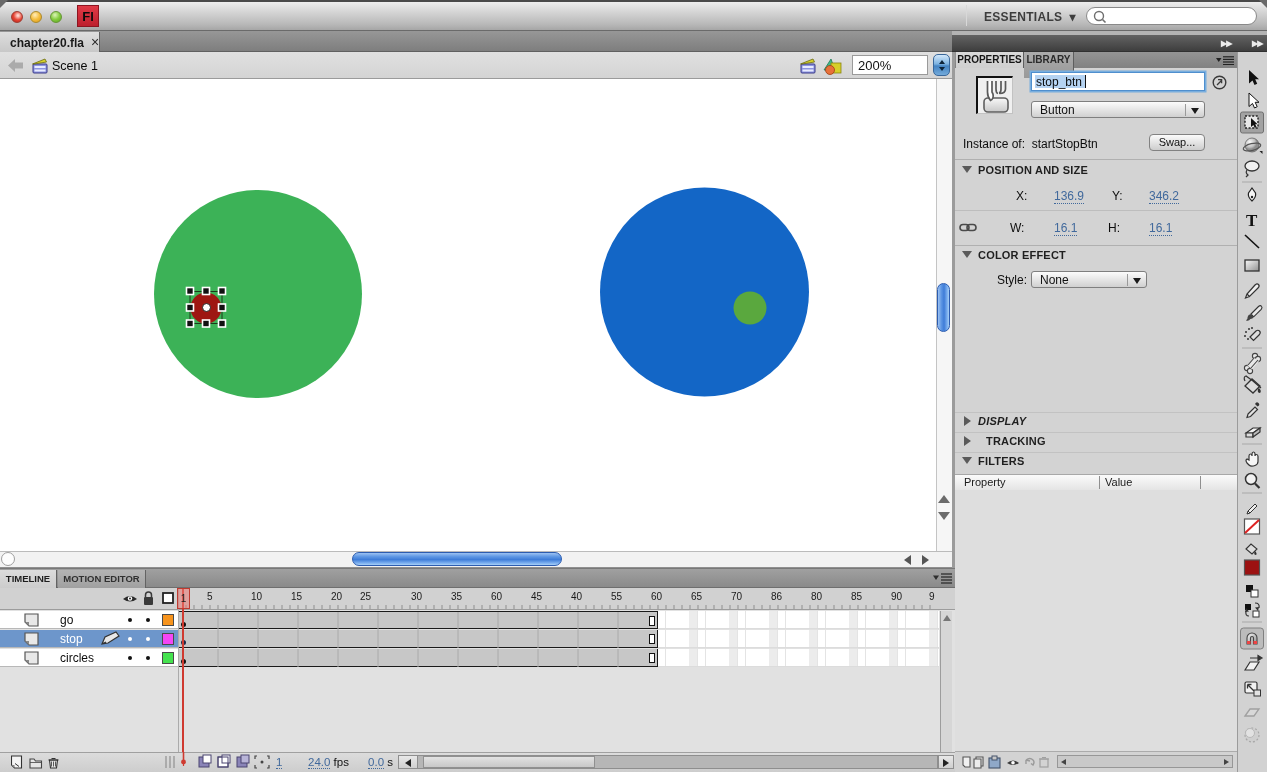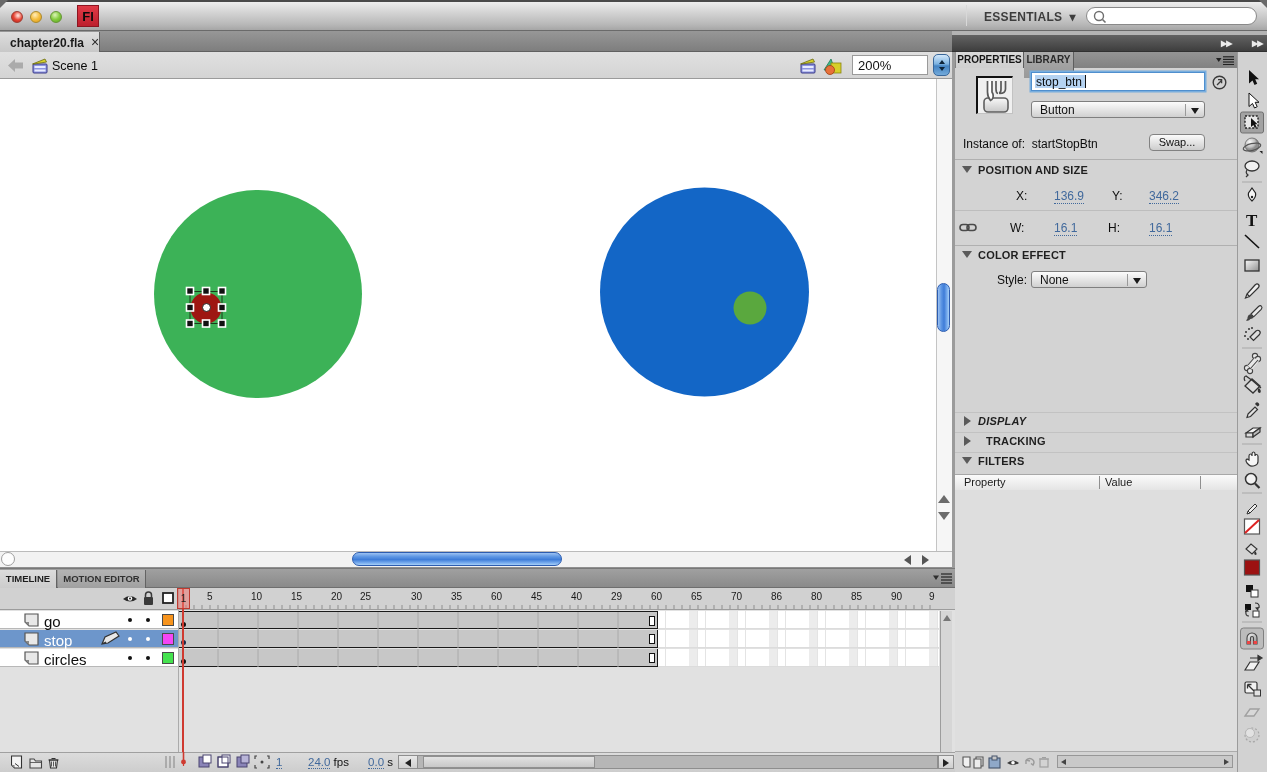--- a/index.html
+++ b/index.html
@@ -46,21 +46,21 @@
 #vdivider { left:952px; top:52px; width:3px; height:720px; background:#9b9b9b; }
 
 #tltabs { left:0; top:568px; width:955px; height:20px; background:linear-gradient(#a0a0a0,#8a8a8a); border-bottom:1px solid #6e6e6e; border-top:1px solid #787878;}
 #tltab1 { left:0; top:570px; width:57px; height:18px; background:linear-gradient(#dcdcdc,#cccccc); border-right:1px solid #636363; font-size:9.5px; font-weight:bold; color:#1d1d1d; text-align:center; line-height:18px;}
 #tltab2 { left:58px; top:570px; width:88px; height:18px; background:linear-gradient(#b4b4b4,#a0a0a0); border-right:1px solid #636363; font-size:9.5px; font-weight:bold; color:#303030; text-align:center; line-height:18px;}
 
 #timeline { left:0; top:588px; width:955px; height:164px; background:#e1e1e1; }
 #tlheader { position:absolute; left:0; top:0; width:955px; height:22px; background:#d1d1d1; border-bottom:1px solid #9c9c9c;}
 .fnum { position:absolute; top:3px; font-size:10px; color:#1a1a1a; }
 .lrow { position:absolute; left:0; width:178px; height:18px; background:#fff; border-bottom:1px solid #b8b8b8; }
-.lname { position:absolute; left:44px; top:2px; font-size:15px; color:#0d0d0d; }
+.lname { position:absolute; left:60px; top:2px; font-size:12px; color:#0d0d0d; }
 .ldot { position:absolute; top:7px; width:4px; height:4px; border-radius:50%; background:#111; }
 .lsw { position:absolute; left:162px; top:2.5px; width:12px; height:12px; border:1px solid #4a4a4a; }
 
 .fstrip { position:absolute; left:178px; width:480px; height:18px; background:#c7c7c7; border-bottom:1px solid #1a1a1a; border-right:1px solid #1a1a1a; }
 .fwhite { position:absolute; left:658px; width:281px; height:18px;
   background:repeating-linear-gradient(90deg,#fff 0 7px,#e4e4e4 7px 8px,#fff 8px 31px,#ececec 31px 39px,#e4e4e4 39px 40px); border-bottom:1px solid #dcdcdc;}
 .kdot { position:absolute; left:3px; top:10px; width:5px; height:5px; border-radius:50%; background:#111;}
 .endrect { position:absolute; left:471px; top:4px; width:6px; height:10px; background:#fff; border:1px solid #111;}
 #playline { left:182px; top:588px; width:2px; height:176px; background:#cf3a30; }
 #phbox { left:177px; top:588px; width:13px; height:21px; background:rgba(235,120,115,0.55); border:1px solid #c03a30; font-size:10px; color:#222; text-align:center; line-height:20px;}
@@ -315,21 +315,21 @@
       <div class="fnum" style="left:207px">5</div>
         <div class="fnum" style="left:251px">10</div>
         <div class="fnum" style="left:291px">15</div>
         <div class="fnum" style="left:331px">20</div>
         <div class="fnum" style="left:360px">25</div>
         <div class="fnum" style="left:411px">30</div>
         <div class="fnum" style="left:451px">35</div>
         <div class="fnum" style="left:491px">60</div>
         <div class="fnum" style="left:531px">45</div>
         <div class="fnum" style="left:571px">40</div>
-        <div class="fnum" style="left:611px">29</div>
+        <div class="fnum" style="left:611px">55</div>
         <div class="fnum" style="left:651px">60</div>
         <div class="fnum" style="left:691px">65</div>
         <div class="fnum" style="left:731px">70</div>
         <div class="fnum" style="left:771px">86</div>
         <div class="fnum" style="left:811px">80</div>
         <div class="fnum" style="left:851px">85</div>
         <div class="fnum" style="left:891px">90</div>
         <div class="fnum" style="left:929px">9</div>
     </div>
     <div class="lrow" style="top:23px">

